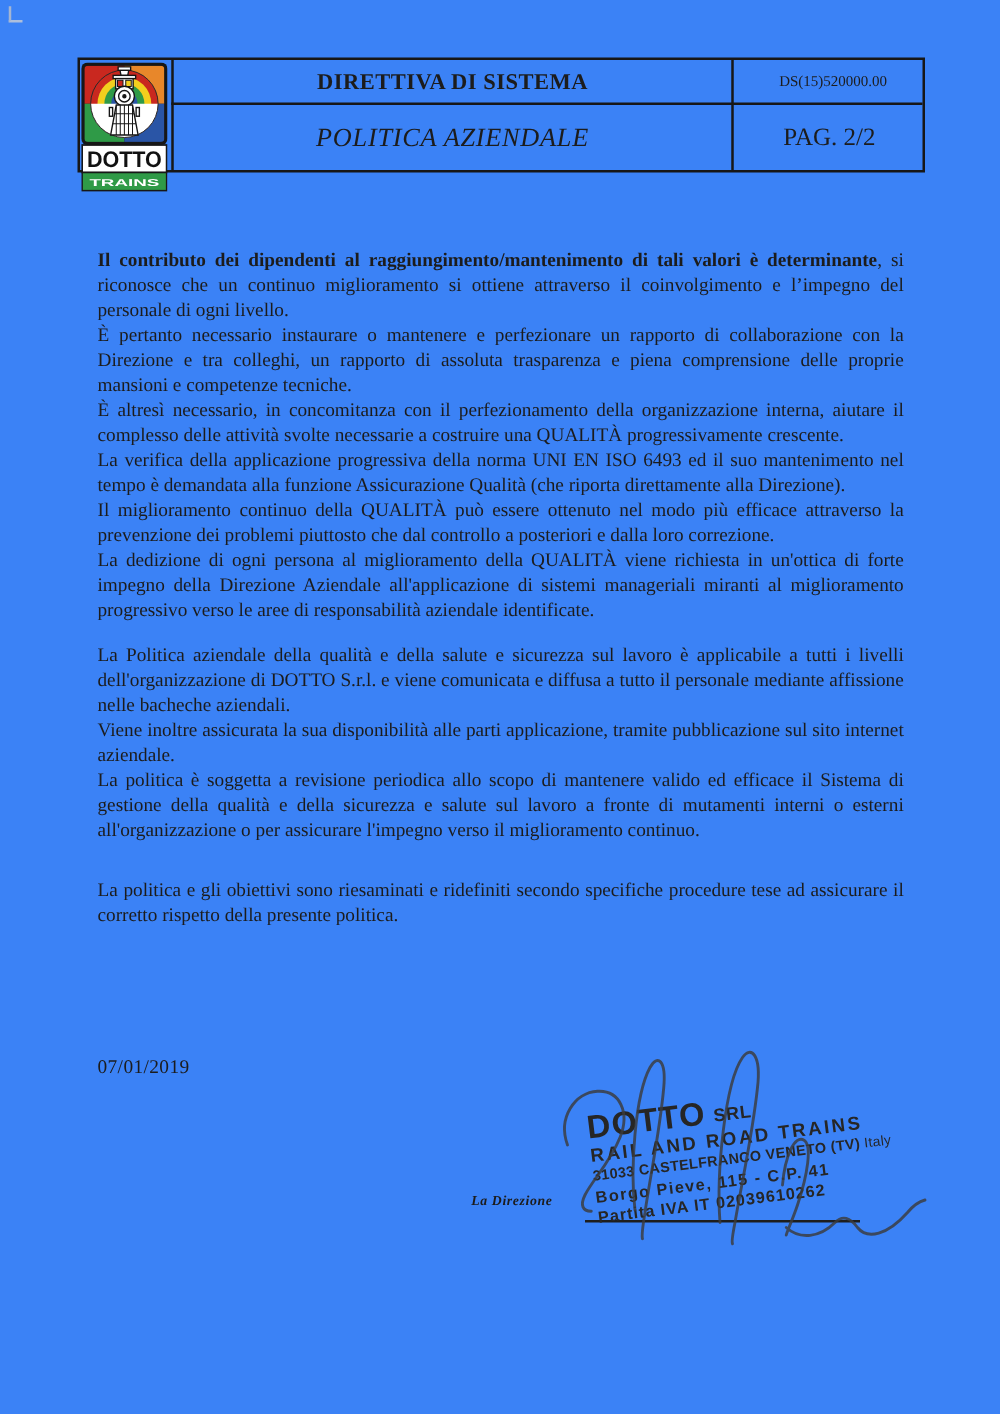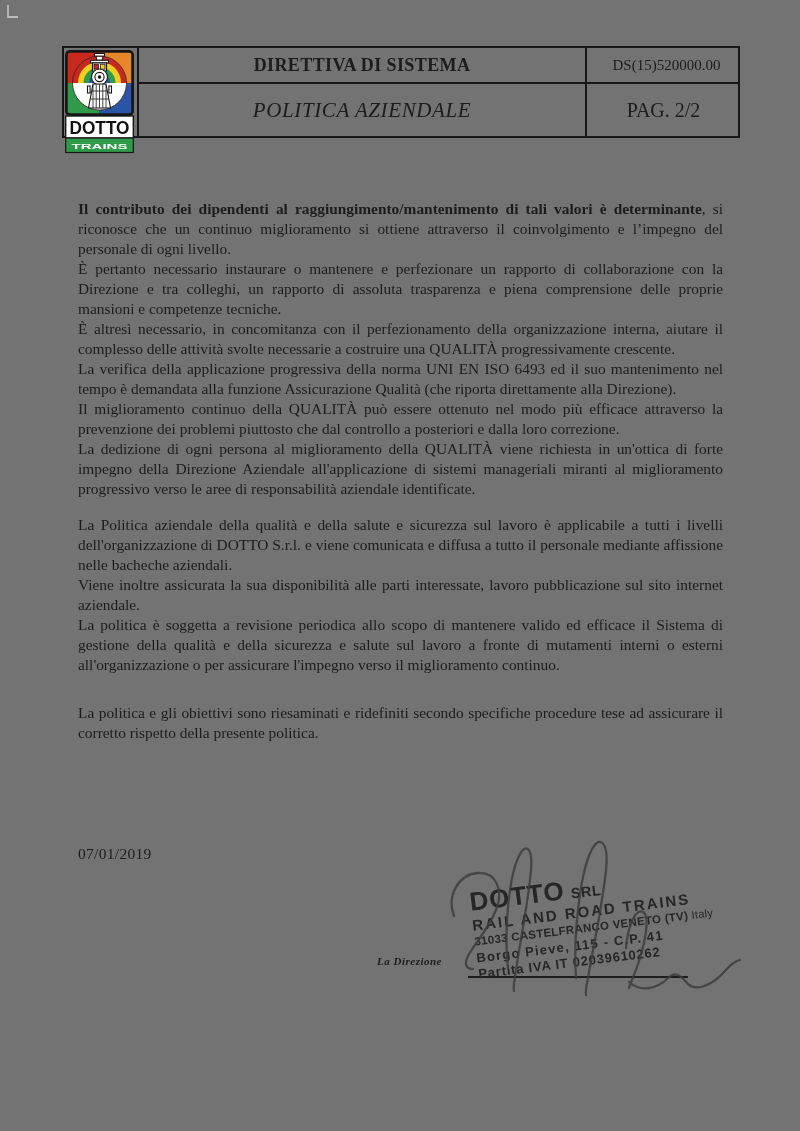--- a/index.html
+++ b/index.html
@@ -1,20 +1,20 @@
 <!DOCTYPE html>
 <html><head>
 <meta charset="utf-8">
 <style>
   * { margin:0; padding:0; box-sizing:border-box; }
   html,body { background:#e8e8e8; }
   .page {
     position:relative;
     width:800px; height:1131px;
-    background:#737373;
+    background:#3b82f6;
     font-family:"Liberation Serif", serif;
     color:#1c1c1c;
     overflow:hidden;
     margin:0 auto;
   }
   
   .scan-mark {
     position:absolute; left:7px; top:5px; width:11px; height:13px;
     border-left:2px solid #c7c7c7; border-bottom:2px solid #d4d4d4; opacity:.75;
   }
@@ -23,21 +23,21 @@
     position:absolute; left:62px; top:46px; width:678px; height:92px;
     border:2px solid #171717;
   }
   .hdr .vline { position:absolute; top:0; bottom:0; width:2px; background:#171717; }
   .hdr .v1 { left:73px; }
   .hdr .v2 { left:521px; }
   .hdr .hline { position:absolute; left:73px; right:0; top:34px; height:2px; background:#171717; }
   .hdr-cell { position:absolute; display:flex; align-items:center; justify-content:center; }
   .hdr-title   { left:75px;  top:0;    width:446px; height:34px; font-size:18px; font-weight:bold; letter-spacing:.4px; }
   .hdr-sub     { left:75px;  top:36px; width:446px; height:52px; font-size:21px; font-style:italic; letter-spacing:.6px; }
-  .hdr-code    { left:523px; top:0;    width:159px; height:34px; font-size:15px; }
+  .hdr-code    { left:523px; top:0;    width:159px; height:34px; font-size:12px; }
   .hdr-page    { left:523px; top:36px; width:153px; height:52px; font-size:20px; }
   
   .logo-wrap { position:absolute; left:65px; top:50px; width:69px; height:104px; }
   
   .body-text {
     position:absolute; left:78px; top:199px; width:645px;
     font-size:15.4px; line-height:20px; text-align:justify;
   }
   .body-text p { margin:0; }
   .gap1 { margin-top:16px !important; }
@@ -141,21 +141,21 @@
 
   <div class="body-text">
     <p><strong>Il contributo dei dipendenti al raggiungimento/mantenimento di tali valori è determinante</strong><span>, si riconosce che un continuo miglioramento si ottiene attraverso il coinvolgimento e l’impegno del personale di ogni livello.</span></p>
     <p>È pertanto necessario instaurare o mantenere e perfezionare un rapporto di collaborazione con la Direzione e tra colleghi, un rapporto di assoluta trasparenza e piena comprensione delle proprie mansioni e competenze tecniche.</p>
     <p>È altresì necessario, in concomitanza con il perfezionamento della organizzazione interna, aiutare il complesso delle attività svolte necessarie a costruire una QUALITÀ progressivamente crescente.</p>
     <p>La verifica della applicazione progressiva della norma UNI EN ISO 6493 ed il suo mantenimento nel tempo è demandata alla funzione Assicurazione Qualità (che riporta direttamente alla Direzione).</p>
     <p>Il miglioramento continuo della QUALITÀ può essere ottenuto nel modo più efficace attraverso la prevenzione dei problemi piuttosto che dal controllo a posteriori e dalla loro correzione.</p>
     <p>La dedizione di ogni persona al miglioramento della QUALITÀ viene richiesta in un'ottica di forte impegno della Direzione Aziendale all'applicazione di sistemi manageriali miranti al miglioramento progressivo verso le aree di responsabilità aziendale identificate.</p>
 
     <p class="gap1">La Politica aziendale della qualità e della salute e sicurezza sul lavoro è applicabile a tutti i livelli dell'organizzazione di DOTTO S.r.l. e viene comunicata e diffusa a tutto il personale mediante affissione nelle bacheche aziendali.</p>
-    <p>Viene inoltre assicurata la sua disponibilità alle parti interessate, lavoro pubblicazione sul sito internet aziendale.</p>
+    <p>Viene inoltre assicurata la sua disponibilità alle parti applicazione, tramite pubblicazione sul sito internet aziendale.</p>
     <p>La politica è soggetta a revisione periodica allo scopo di mantenere valido ed efficace il Sistema di gestione della qualità e della sicurezza e salute sul lavoro a fronte di mutamenti interni o esterni all'organizzazione o per assicurare l'impegno verso il miglioramento continuo.</p>
 
     <p class="gap2">La politica e gli obiettivi sono riesaminati e ridefiniti secondo specifiche procedure tese ad assicurare il corretto rispetto della presente politica.</p>
   </div>
 
   <div class="date">07/01/2019</div>
 
   <div class="sig-label">La Direzione</div>
   <div class="sig-line"></div>
 

